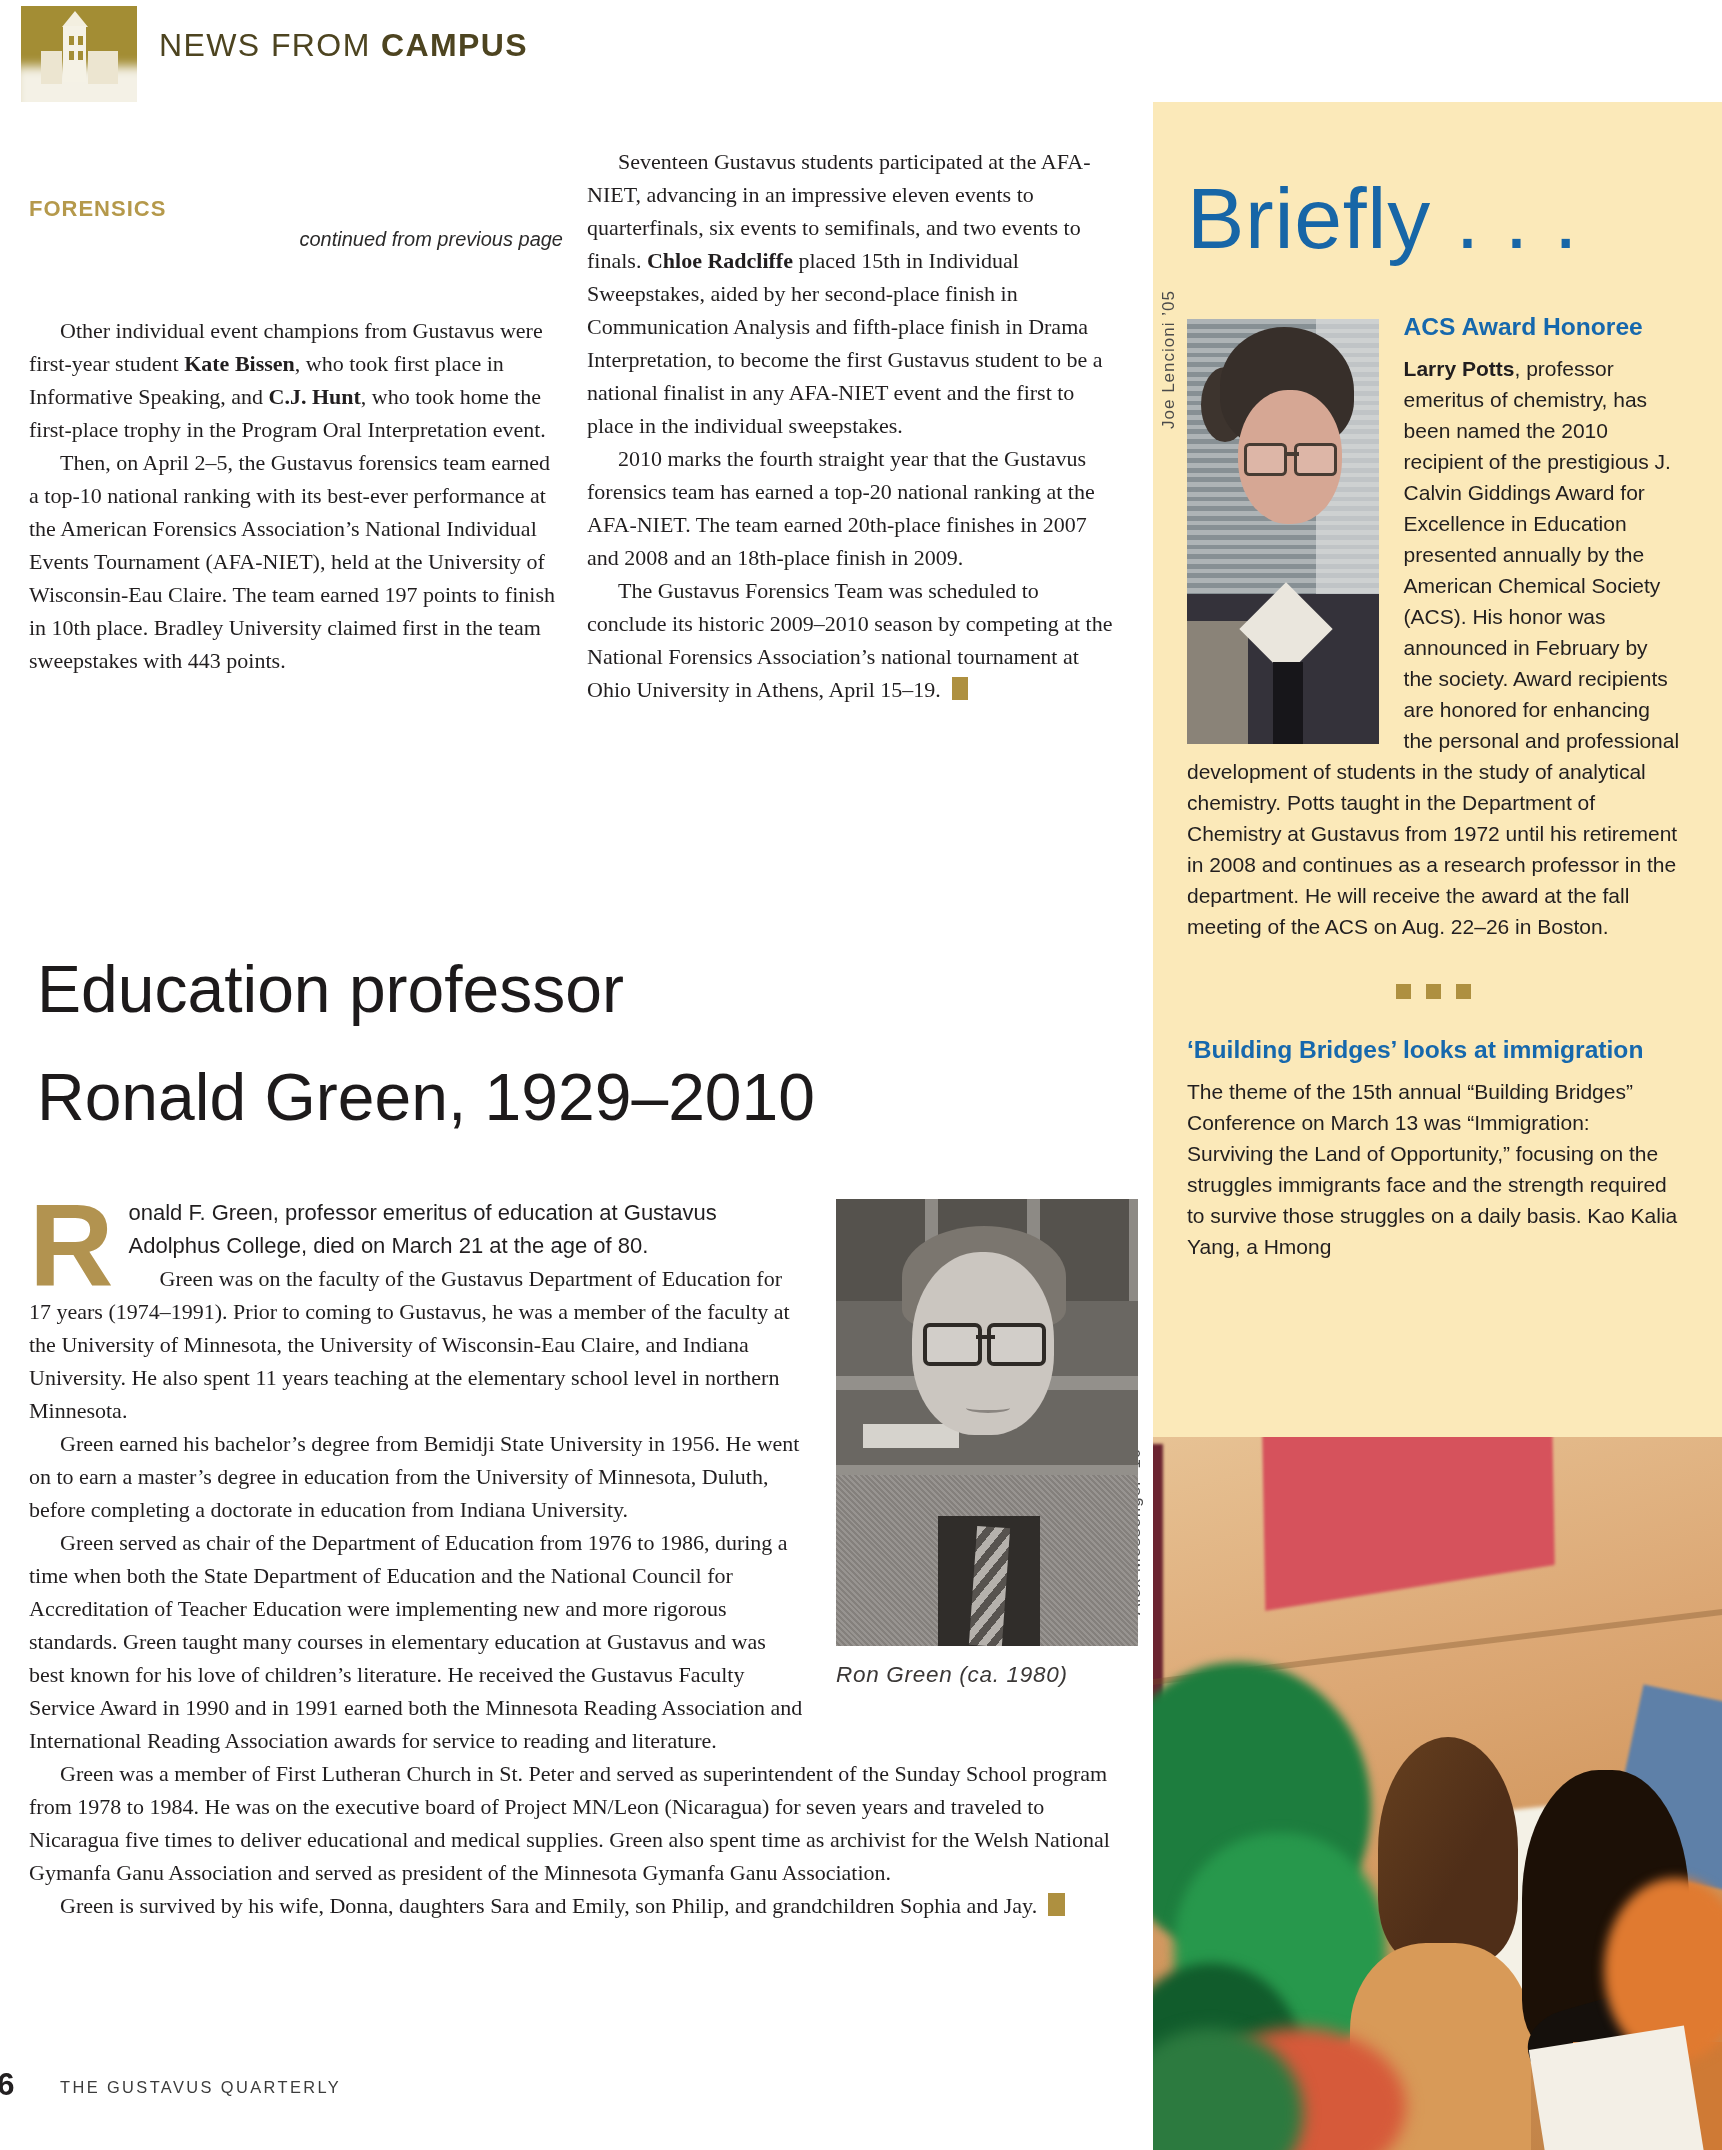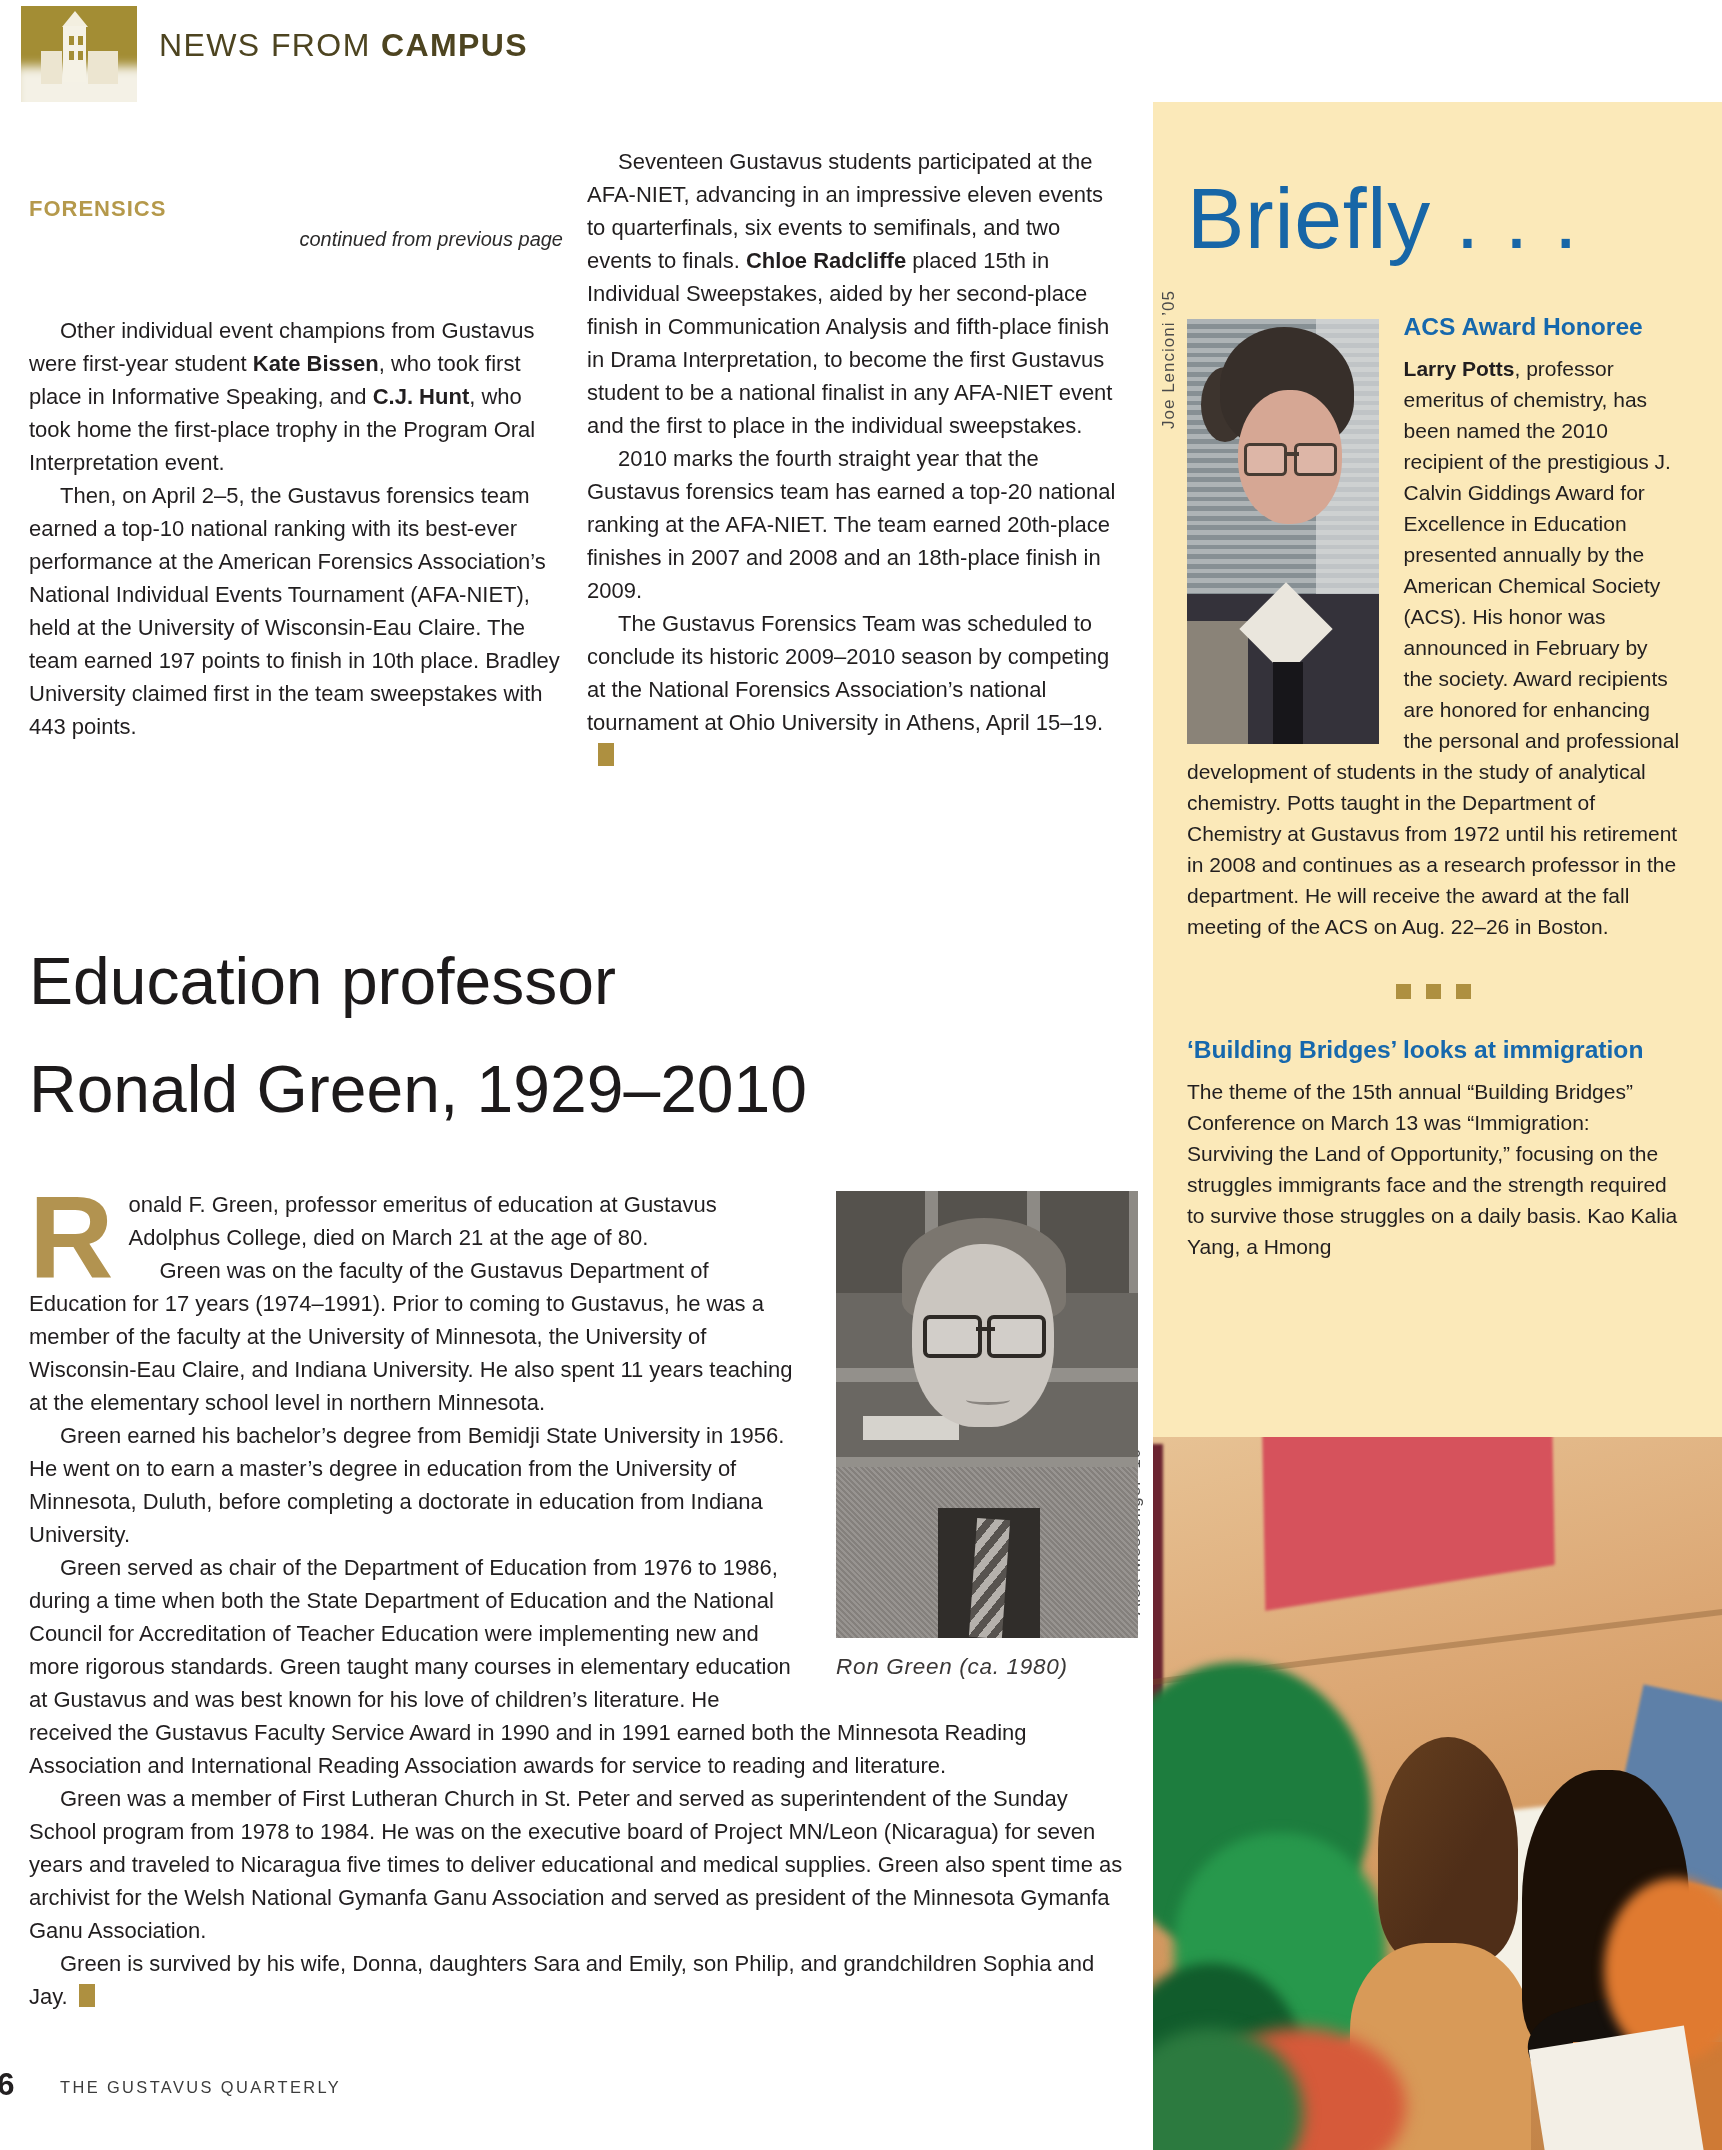--- a/index.html
+++ b/index.html
@@ -13,31 +13,31 @@
   .logo .tower{position:absolute;left:42px;top:20.5px;width:23px;height:56px;background:#f5f2e6;}
   .logo .spire{position:absolute;left:41px;top:5.5px;width:0;height:0;border-left:13px solid transparent;border-right:13px solid transparent;border-bottom:16.4px solid #f3efe0;}
   .logo .wing-l{position:absolute;left:20.5px;top:45px;width:20.5px;height:33px;background:#ece5d0;}
   .logo .wing-r{position:absolute;left:67px;top:45px;width:30px;height:33px;background:#ece5d0;}
   .logo .win{position:absolute;width:5.5px;height:9.6px;background:#a38d34;}
   .header-title{position:absolute;left:159px;top:27px;font-size:32px;letter-spacing:1.4px;color:#4d4420;white-space:nowrap;}
   .header-title .light{font-weight:normal;}
   .header-title .bold{font-weight:bold;text-align:right;}
   
   .bodytext p{margin:0;font-size:22px;line-height:33px;color:#211e1f;}
-  .bodytext p.indent{text-indent:31px;}
+  .bodytext p.indent{text-indent:31px;font-family:Liberation Serif, serif;}
   .endmark{display:inline-block;width:16.4px;height:23px;background:#ae9040;margin-left:11px;vertical-align:-2.7px;}
   
   .col-left{position:absolute;left:29px;top:196px;width:534px;}
   .section-label{font-size:22px;font-weight:bold;letter-spacing:1px;color:#b5994b;}
   .continued{font-size:20px;font-style:italic;color:#2b2a2a;margin-top:5.5px;text-align:right;}
   .col-left .bodytext{margin-top:63px;}
   .col-mid{position:absolute;left:587px;top:145px;width:534px;}
   
   .obit{position:absolute;left:29px;top:927px;width:1109px;}
-  .obit h2{margin:0;font-weight:normal;font-size:66px;line-height:108px;color:#1d1a1b;letter-spacing:0;}
+  .obit h2{margin:8px;font-weight:normal;font-size:66px;line-height:108px;color:#1d1a1b;letter-spacing:0;}
   .obit-body{margin-top:45px;}
   .obit-body .dropcap{float:left;font-size:117px;line-height:87px;font-weight:bold;color:#b29350;padding:5.5px 15px 0 0;}
   .obit-first{margin:0;font-size:22px;line-height:33px;}
   .ron-figure{float:right;width:302px;margin:2.7px 0 9.6px 31px;}
   .ron-photo{position:relative;width:302px;height:447px;background:#9a9791;overflow:hidden;}
   .ron-photo .cab-top{position:absolute;left:0;top:0;width:100%;height:102px;background:repeating-linear-gradient(90deg,#55524d 0 89px,#8d8a85 89px 102px);}
   .ron-photo .cab-mid{position:absolute;left:0;top:102px;width:100%;height:177px;background:repeating-linear-gradient(180deg,#6a6762 0 75px,#93908b 75px 89px);}
   .ron-photo .drawer{position:absolute;left:27px;top:225px;width:96px;height:24.6px;background:#d6d3cd;}
   .ron-photo .hair{position:absolute;left:66px;top:27px;width:164px;height:102px;background:#7b766f;border-radius:55% 55% 20% 20%;}
   .ron-photo .face{position:absolute;left:76px;top:53px;width:142px;height:183px;background:#cbc6c0;border-radius:48% 48% 44% 44%;}

